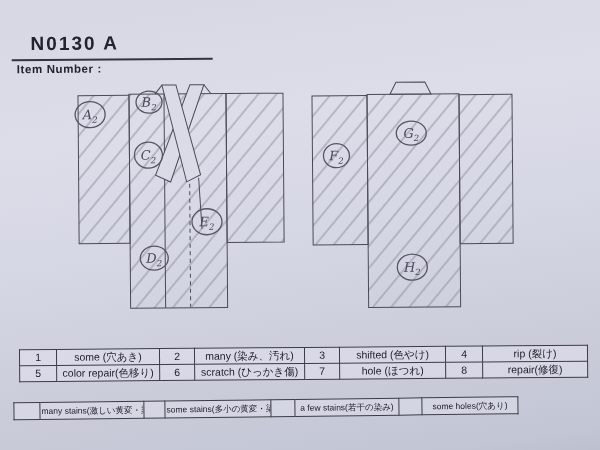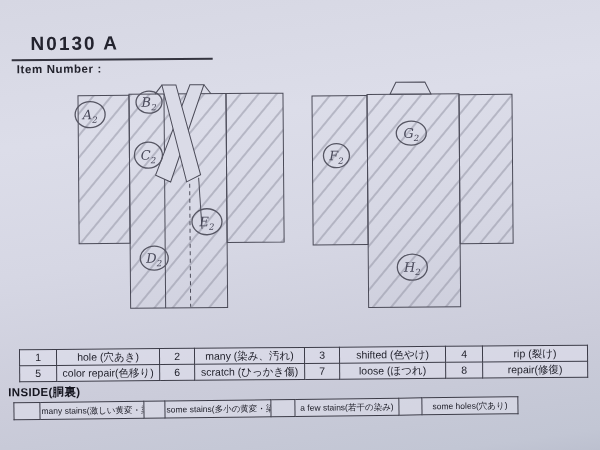--- a/index.html
+++ b/index.html
@@ -104,42 +104,41 @@
         <col style="width:35px">
         <col style="width:110px">
       <col style="width:35px">
         <col style="width:106px">
         <col style="width:37px">
         <col style="width:105px">
     </colgroup>
     <tbody>
       <tr>
         <td>1</td>
-        <td>hole (穴あき)</td>
+        <td>some (穴あき)</td>
         <td>2</td>
         <td>many (染み、汚れ)</td>
         <td>3</td>
         <td>shifted (色やけ)</td>
         <td>4</td>
         <td>rip (裂け)</td>
       </tr>
       <tr>
         <td>5</td>
         <td>color repair(色移り)</td>
         <td>6</td>
         <td>scratch (ひっかき傷)</td>
         <td>7</td>
-        <td>loose (ほつれ)</td>
+        <td>hole (ほつれ)</td>
         <td>8</td>
         <td>repair(修復)</td>
       </tr>
     </tbody>
   </table>
 
-  <div class="inside-title">INSIDE(胴裏)</div>
 
   <table class="inside-table">
     <colgroup>
       <col style="width:26px">
         <col style="width:104px">
         <col style="width:21px">
         <col style="width:106px">
       <col style="width:24px">
         <col style="width:104px">
         <col style="width:23px">

